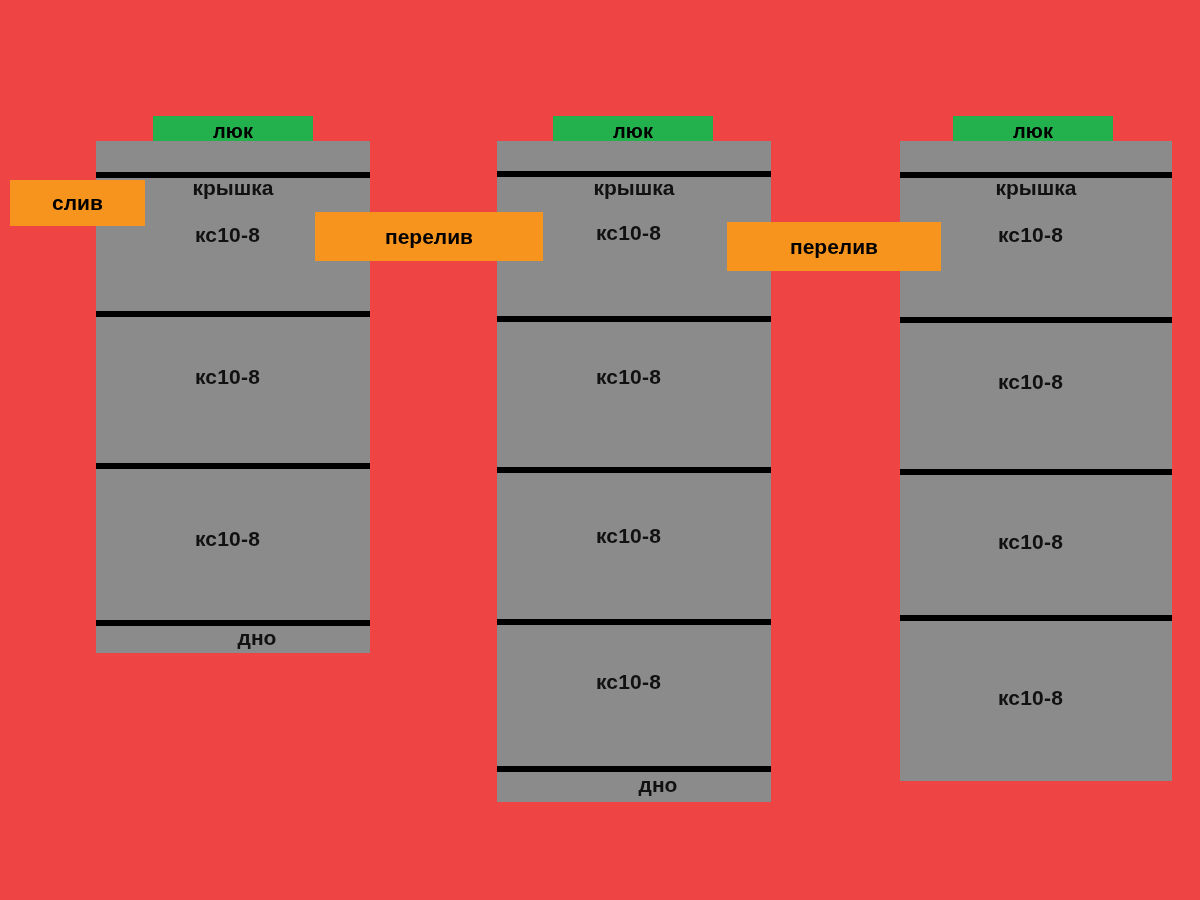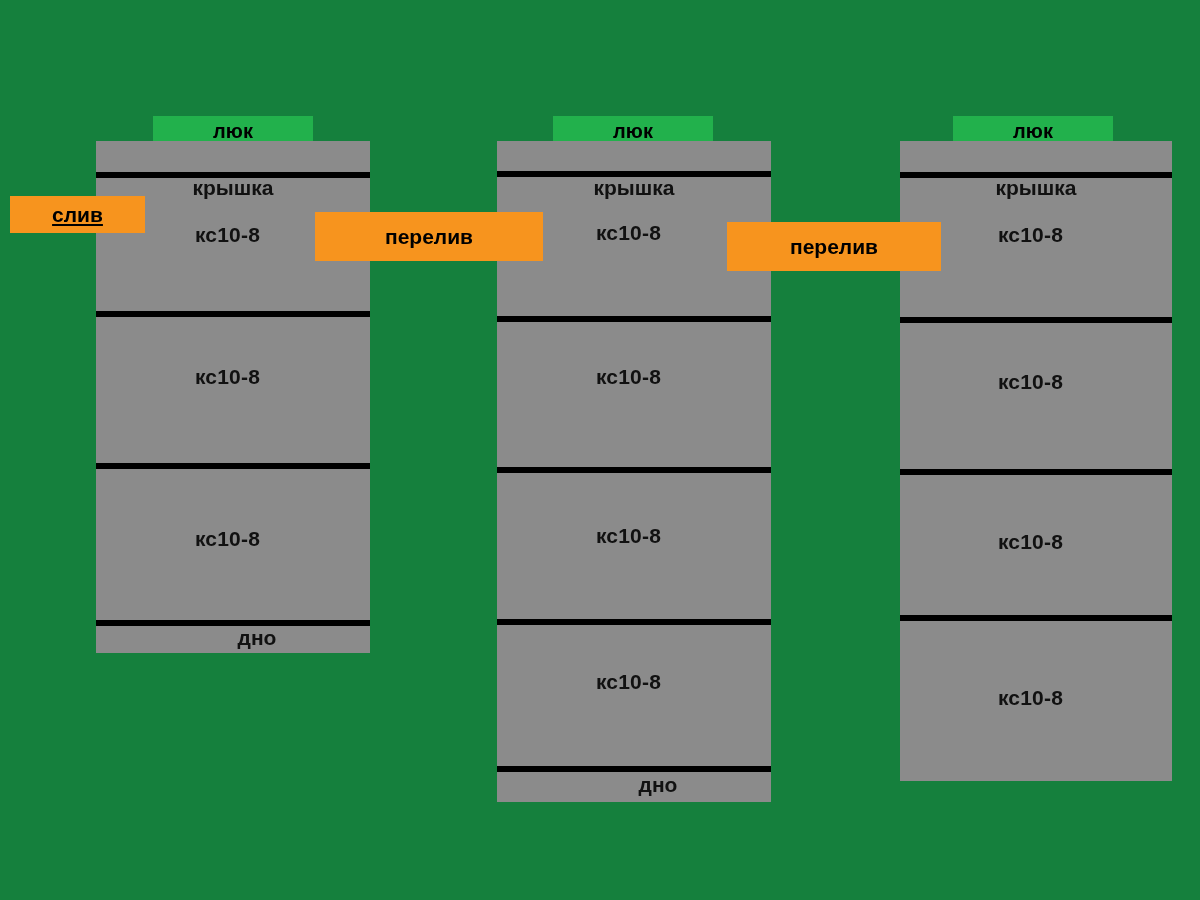--- a/index.html
+++ b/index.html
@@ -4,21 +4,21 @@
 <style>
   html, body {
     margin: 0;
     padding: 0;
     background: #ffffff;
   }
   #canvas {
     position: relative;
     width: 1200px;
     height: 900px;
-    background: #15803d;
+    background: #ef4444;
     font-family: "Liberation Sans", sans-serif;
     overflow: hidden;
   }
 
   
   .well {
     position: absolute;
     background: #8b8b8b;
     box-sizing: border-box;
   }
@@ -170,21 +170,21 @@
 
     <div class="joint" style="top:328px;"></div>
 
     <div class="ring-label" style="top:389px;">кс10-8</div>
 
     <div class="joint" style="top:474px;"></div>
 
     <div class="ring-label" style="top:545px;">кс10-8</div>
   </div>
 
-  <div class="pipe" style="left:10px; top:196px; width:135px; height:37px;text-decoration:underline;">
+  <div class="pipe" style="left:10px; top:180px; width:135px; height:46px;">
     <span>слив</span>
   </div>
 
   <div class="pipe" style="left:315px; top:212px; width:228px; height:49px;">
     <span>перелив</span>
   </div>
 
   <div class="pipe" style="left:727px; top:222px; width:214px; height:49px;">
     <span>перелив</span>
   </div>

